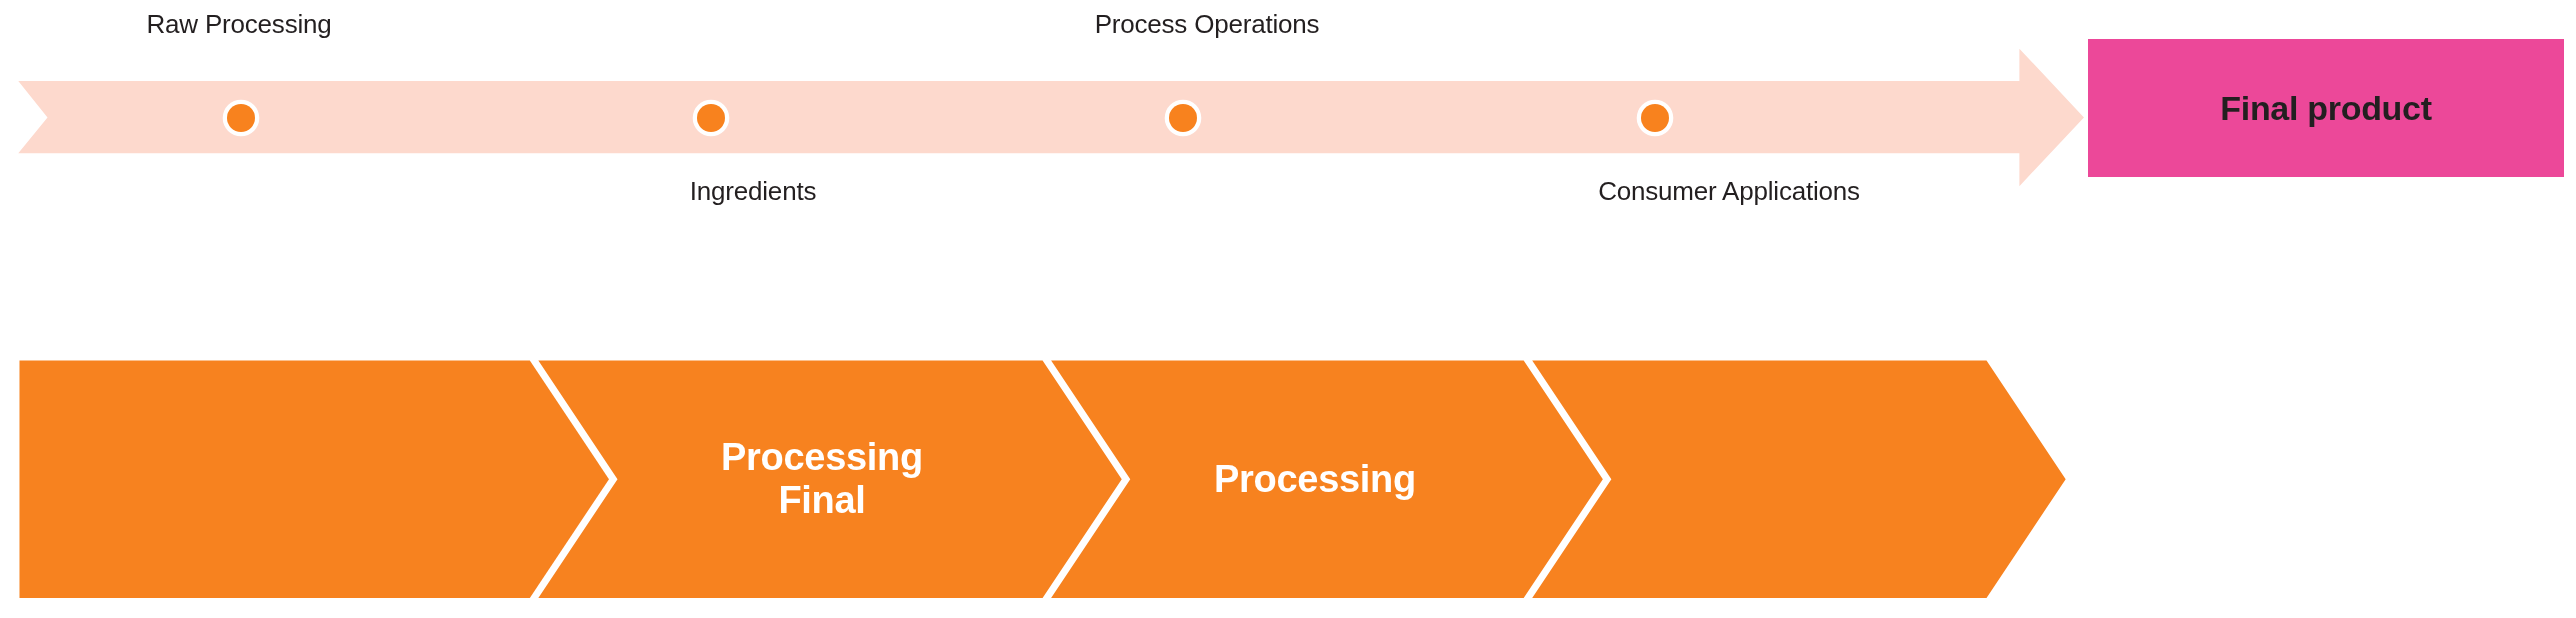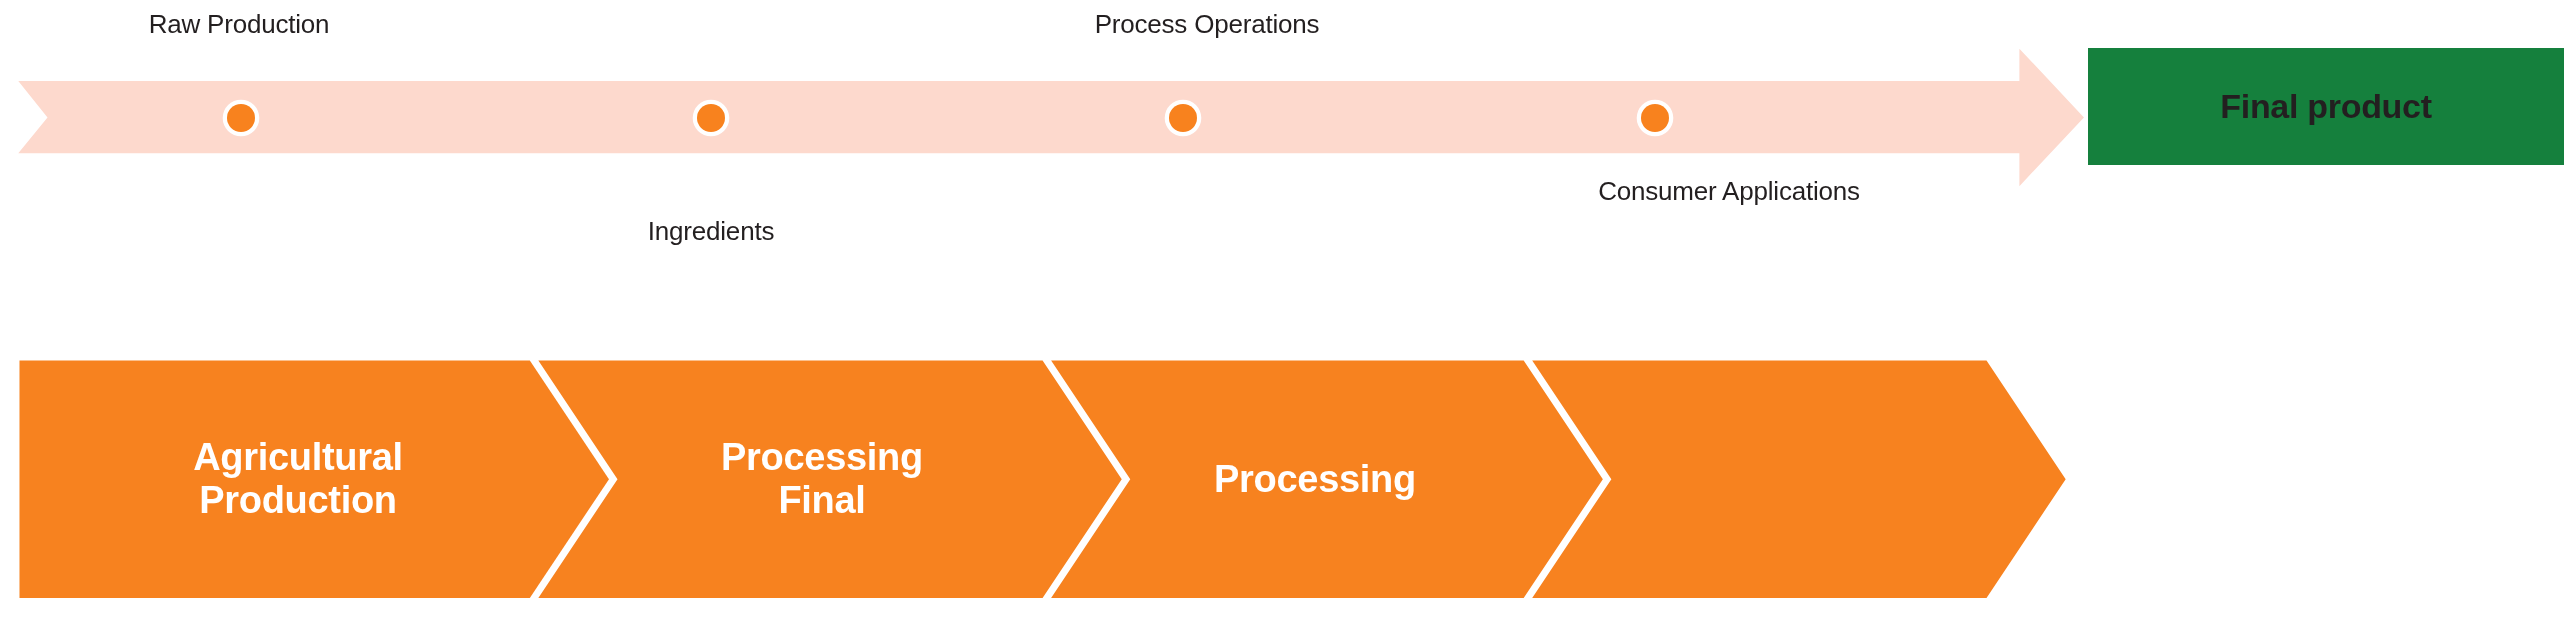--- a/index.html
+++ b/index.html
@@ -54,24 +54,24 @@
     font-weight: 400;
     font-family: "Liberation Sans", sans-serif;
     line-height: 1;
     letter-spacing: -0.2px;
   }
 
   
   #final-product-box {
     position: absolute;
     left: 2088px;
-    top: 48px;
+    top: 39px;
     width: 476px;
-    height: 117px;
-    background: #15803d;
+    height: 138px;
+    background: #ec4899;
     display: flex;
     align-items: center;
     justify-content: center;
   }
   #final-product-label {
     color: #231F20;
     font-size: 34px;
     font-weight: 700;
     letter-spacing: -0.3px;
     font-family: "Liberation Sans", sans-serif;
@@ -123,23 +123,23 @@
              L 30,252
              L 78,193
              Z" fill="#FDD9CD"></path>
   </svg>
 
   <div class="milestone-dot" style="left:241px;  top:118px;"></div>
   <div class="milestone-dot" style="left:711px; top:118px;"></div>
   <div class="milestone-dot" style="left:1183px; top:118px;"></div>
   <div class="milestone-dot" style="left:1655px; top:118px;"></div>
 
-  <div class="milestone-label" style="left:239px; top:11px;">Raw Production</div>
+  <div class="milestone-label" style="left:239px; top:11px;">Raw Processing</div>
 
-  <div class="milestone-label" style="left:711px; top:178px;margin-top:40px;">Ingredients</div>
+  <div class="milestone-label" style="left:753px; top:178px;">Ingredients</div>
 
   <div class="milestone-label" style="left:1161px; top:11px;margin-left:46px;">Process Operations</div>
 
   <div class="milestone-label" style="left:1729px; top:178px;">Consumer Applications</div>
 
   <div id="final-product-box">
     <span id="final-product-label">Final product</span>
   </div>
 </div>
 
@@ -149,24 +149,20 @@
 
     <path d="M 32,32 L 870,32 L 1000,227 L 870,422 L 32,422 Z" fill="#F7821F"></path>
 
     <path d="M 884,32 L 1712,32 L 1842,227 L 1712,422 L 884,422 L 1014,227 Z" fill="#F7821F"></path>
 
     <path d="M 1726,32 L 2502,32 L 2632,227 L 2502,422 L 1726,422 L 1856,227 Z" fill="#F7821F"></path>
 
     <path d="M 2516,32 L 3262,32 L 3392,227 L 3262,422 L 2516,422 L 2646,227 Z" fill="#F7821F"></path>
   </svg>
 
-  <div class="stage-label" style="left:298px; top:138px;">
-    <div>Agricultural</div>
-    <div>Production</div>
-  </div>
 
   <div class="stage-label" style="left:822px; top:138px;">
     <div>Processing</div>
     <div>Final</div>
   </div>
 
   <div class="stage-label" style="left:1315px; top:138px;">
     <div>Processing</div>
   </div>
 

